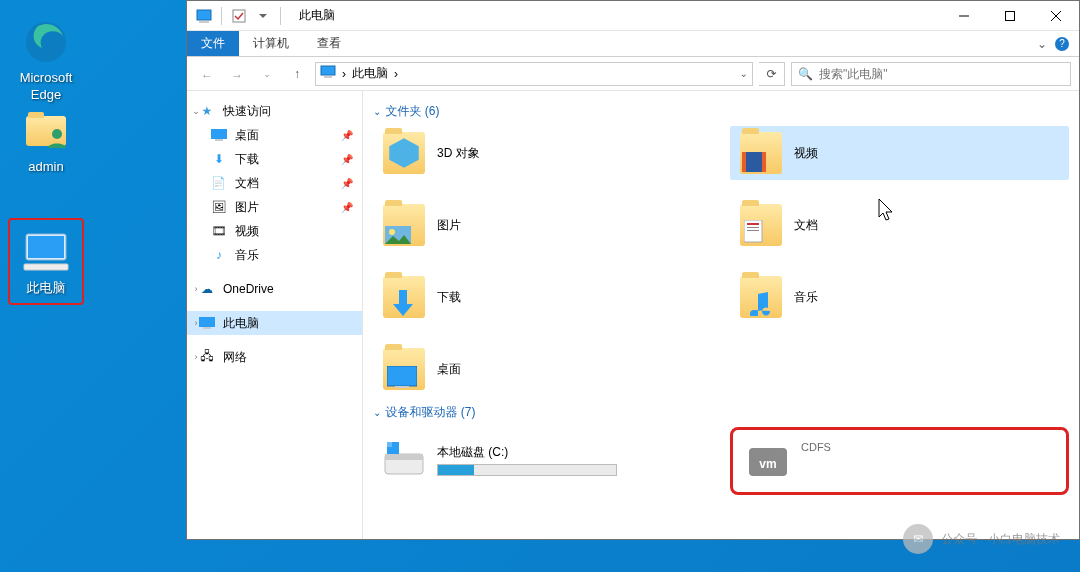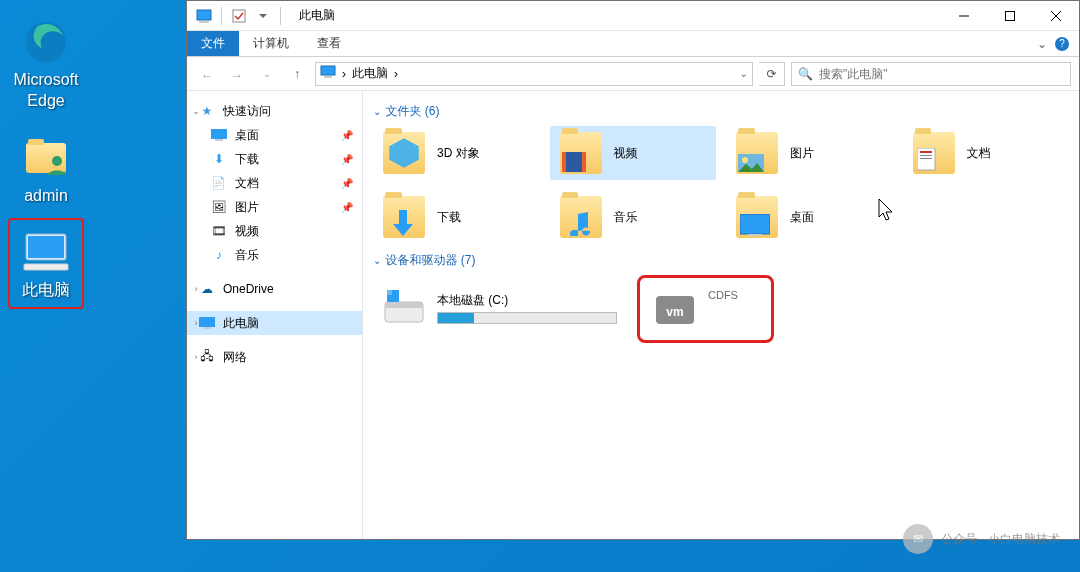--- a/index.html
+++ b/index.html
@@ -1,22 +1,22 @@
 <!DOCTYPE html>
 <html><head>
 <meta charset="utf-8">
 <style>
 *{box-sizing:border-box;margin:0;padding:0;font-family:"Microsoft YaHei","Segoe UI",sans-serif;font-size:12px}
 body{width:1080px;height:572px;background:linear-gradient(135deg,#0a8ad6,#0a7bc8);position:relative;overflow:hidden}
 .desktop{position:absolute;inset:0}
 .desktop-icon{position:absolute;width:76px;text-align:center;color:#fff;cursor:pointer}
 .desktop-icon .ico{width:48px;height:48px;margin:0 auto 4px;display:flex;align-items:center;justify-content:center}
-.desktop-icon .lbl{text-shadow:1px 1px 2px rgba(0,0,0,.6);font-size:16px;line-height:1.3}
+.desktop-icon .lbl{text-shadow:1px 1px 2px rgba(0,0,0,.6);font-size:13px;line-height:1.3}
 .di-edge{left:8px;top:18px}
-.di-admin{left:8px;top:134px}
+.di-admin{left:8px;top:107px}
 .di-pc{left:8px;top:218px}
 .pc-sel{border:2px solid #d22;border-radius:4px;padding:8px 12px 6px}
 .window{position:absolute;left:186px;top:0;width:894px;height:540px;background:#fff;border:1px solid #707070;display:flex;flex-direction:column}
 .titlebar{height:30px;display:flex;align-items:center;background:#fff;border-bottom:1px solid #e5e5e5}
 .tb-left{display:flex;align-items:center;gap:6px;padding:0 6px}
 .tb-qat{display:flex;align-items:center;gap:2px}
 .tb-qat-btn{width:22px;height:22px;display:flex;align-items:center;justify-content:center}
 .tb-sep{width:1px;height:18px;background:#ccc;margin:0 4px}
 .tb-title{margin-left:8px;color:#000}
 .tb-right{margin-left:auto;display:flex}
@@ -38,21 +38,21 @@
 .sb-item{height:24px;display:flex;align-items:center;padding:0 8px 0 24px;gap:8px;cursor:pointer;position:relative}
 .sb-item.root{padding-left:12px}
 .sb-item .exp{position:absolute;left:4px;width:10px;text-align:center;color:#777;font-size:9px}
 .sb-item.sel{background:#cde8ff}
 .sb-item .ico{width:16px;height:16px;display:flex;align-items:center;justify-content:center}
 .sb-item .pin{margin-left:auto;color:#999;font-size:10px}
 .sb-spacer{height:10px}
 .content{flex:1;padding:4px 10px;overflow:auto}
 .group-hdr{color:#1a66b5;margin:8px 0 6px;display:flex;align-items:center;gap:4px;cursor:pointer}
 .group-hdr .chev{font-size:10px}
-.grid{display:grid;grid-template-columns:1fr 1fr 1fr 1fr;gap:10px}
+.grid{display:grid;grid-template-columns:1fr 1fr;gap:18px}
 .item{display:flex;align-items:center;gap:12px;padding:6px 10px;border-radius:2px;cursor:pointer}
 .item.sel{background:#cde8ff}
 .item .bigico{width:42px;height:42px;display:flex;align-items:center;justify-content:center}
 .item .meta{display:flex;flex-direction:column}
 .item .meta .nm{color:#000}
 .item .meta .sub{color:#6a6a6a;font-size:11px;line-height:1.4}
 .drive-hl{border:3px solid #d22;border-radius:8px;padding:4px}
 .cursor{position:absolute;left:878px;top:198px;pointer-events:none}
 .watermark{position:absolute;right:20px;bottom:18px;display:flex;align-items:center;gap:8px;color:#777;font-size:20px;opacity:.75}
 .watermark .wico{width:30px;height:30px;border-radius:50%;background:#bbb;display:flex;align-items:center;justify-content:center;color:#fff}

